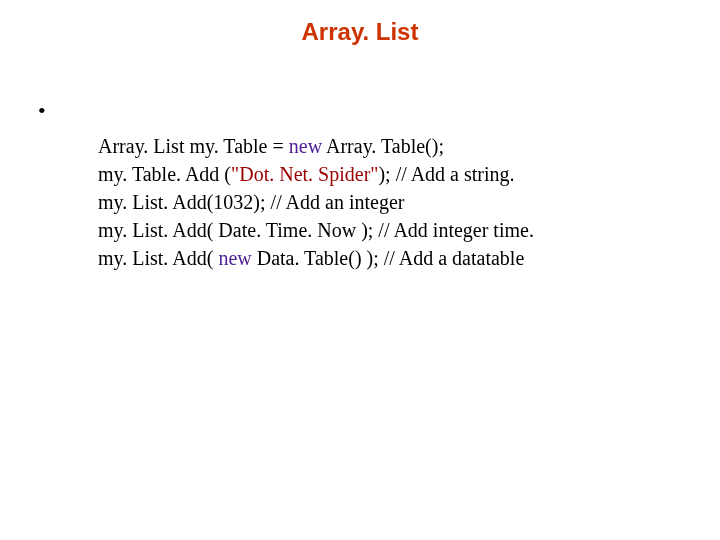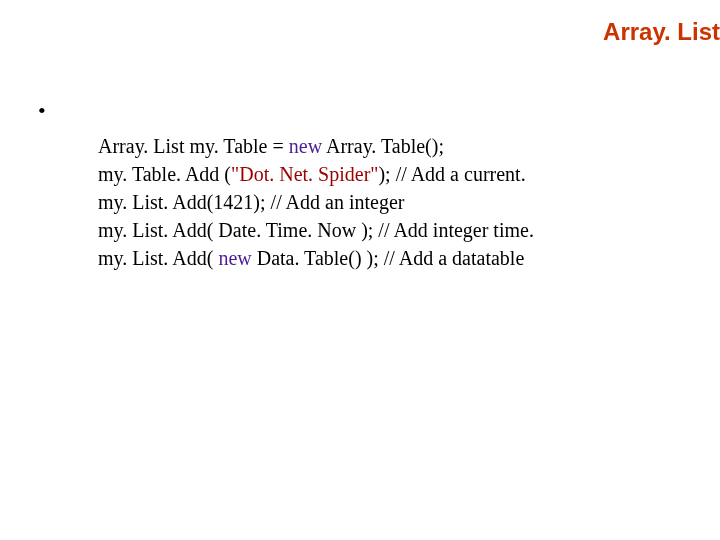--- a/index.html
+++ b/index.html
@@ -5,21 +5,21 @@
     body {
       margin: 0;
       padding: 0;
       width: 720px;
       height: 540px;
       background: #ffffff;
       font-family: "Times New Roman", Times, serif;
       color: #000000;
     }
     .title {
-      text-align: right;
+      text-align: center;
       font-family: Arial, Helvetica, sans-serif;
       font-weight: bold;
       font-size: 24px;
       color: #cc3300;
       margin-top: 18px;
       margin-bottom: 48px;
     }
     .bullet-wrap {
       margin-left: 38px;
       font-size: 28px;
@@ -52,17 +52,17 @@
 <div class="title">Array. List</div>
 
 <div class="bullet-wrap">
   <div class="bullet">
     <span class="bullet-dot">•</span>
   </div>
 </div>
 
 <div class="code-block">
   <div><span>Array. List my. Table = </span><span class="kw">new</span><span> Array. Table();</span></div>
-  <div><span>my. Table. Add (</span><span class="str">"Dot. Net. Spider"</span><span>); // Add a current.</span></div>
-  <div>my. List. Add(1421); // Add an integer</div>
+  <div><span>my. Table. Add (</span><span class="str">"Dot. Net. Spider"</span><span>); // Add a string.</span></div>
+  <div>my. List. Add(1032); // Add an integer</div>
   <div>my. List. Add( Date. Time. Now ); // Add integer time.</div>
   <div><span>my. List. Add( </span><span class="kw">new</span><span> Data. Table() ); // Add a datatable</span></div>
 </div>
 
 </body></html>

